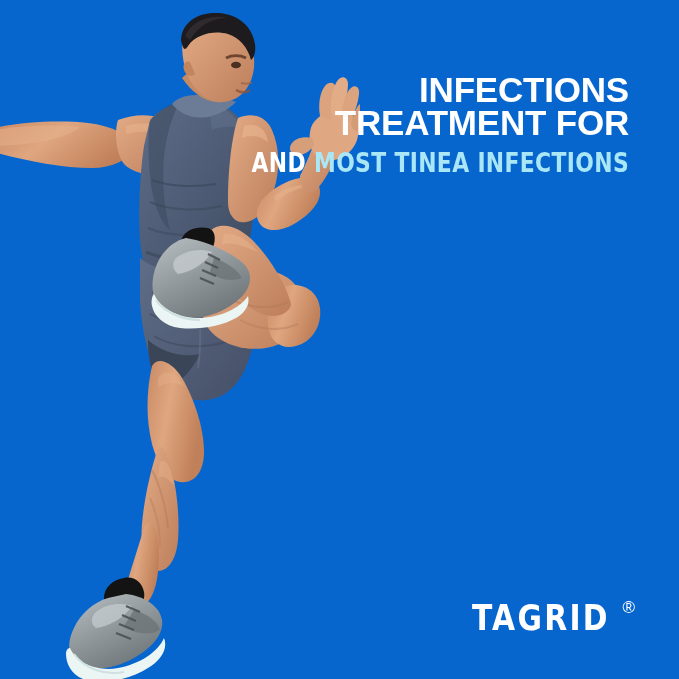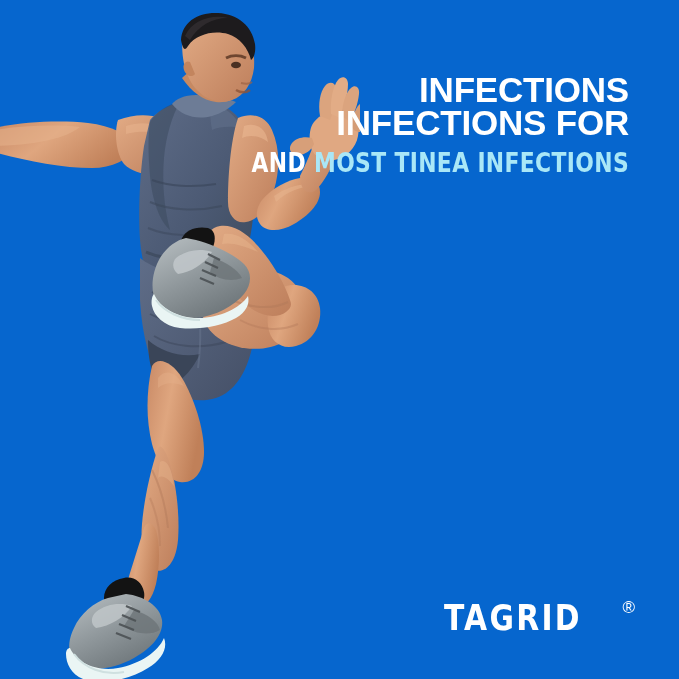--- a/index.html
+++ b/index.html
@@ -67,21 +67,20 @@
   .footnote .fn-strong { color: #ffffff; }
 
   
   .logo {
     position: absolute;
     right: 44px;
     bottom: 44px;
     display: flex;
     align-items: flex-start;
     color: #ffffff;
-    gap: 28px;
   }
   .logo-word {
     font-family: "DejaVu Sans Condensed", "Liberation Sans Narrow", "Liberation Sans", sans-serif;
     font-weight: bold;
     font-size: 36px;
     line-height: 34px;
     letter-spacing: 2.5px;
     transform: scaleX(0.92);
     transform-origin: left center;
   }
@@ -303,21 +302,21 @@
                  C72,676 66,664 66,654 C66,650 68,648 70,648 Z" fill="#eaf5f4"></path>
         <path d="M74,654 C84,668 104,676 124,672" stroke="#cfe0e0" stroke-width="2" fill="none"></path>
       </g>
     </svg>
   </div>
 
   <div class="copy">
 
     <h1 class="headline">
       <span class="hl-line">INFECTIONS</span>
-      <span class="hl-line">INFECTIONS FOR</span>
+      <span class="hl-line">TREATMENT FOR</span>
     </h1>
 
 
     <div class="footnote" style="color: rgb(169, 231, 247);">
       <span class="fn-strong" style="color: rgb(255, 255, 255);">AND</span>
       <span>MOST TINEA INFECTIONS</span>
     </div>
   </div>
 
   <div class="logo">

